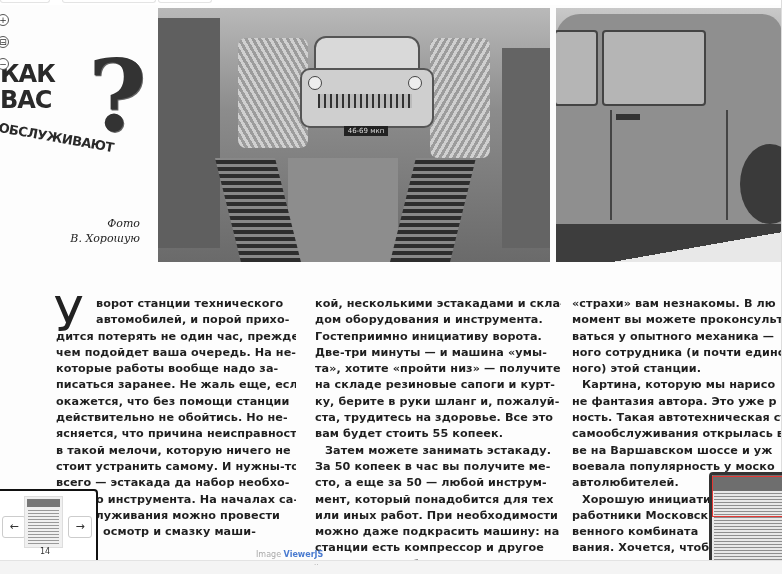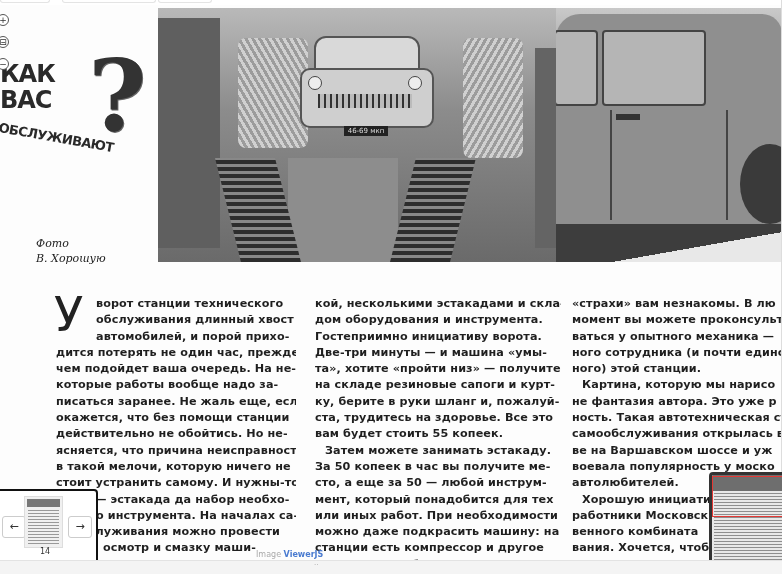--- a/index.html
+++ b/index.html
@@ -14,25 +14,25 @@
               font-size:9px; line-height:10px; text-align:center; color:#333; margin-bottom:10px; margin-left:-3px; cursor:pointer; }
 
   .headline { position:absolute; left:0; top:40px; width:155px; height:120px;text-align:right; }
   .hl-line { position:absolute; font-family:"DejaVu Sans", sans-serif; font-weight:900; color:#2a2a2a;
              text-transform:uppercase; letter-spacing:-1px; }
   .hl1 { left:0; top:20px; font-size:24px; }
   .hl2 { left:0; top:46px; font-size:24px; }
   .hl3 { left:0; top:80px; font-size:13px; transform:rotate(10deg); transform-origin:left top; letter-spacing:-0.5px; }
   .qmark { position:absolute; left:88px; top:6px; font-size:100px; font-weight:900; color:#333; line-height:1;
            text-shadow:1px 1px 0 #666; font-family:"DejaVu Serif", serif; }
-  .credit { position:absolute; right:0; text-align:left; left:36px; top:216px; width:96px;
-            font-family:"DejaVu Serif", serif; font-style:italic; font-size:11px; line-height:15px; color:#222;margin-top:20px; }
+  .credit { position:absolute; right:0; text-align:right; left:44px; top:216px; width:96px;
+            font-family:"DejaVu Serif", serif; font-style:italic; font-size:11px; line-height:15px; color:#222; }
 
   .photo { position:absolute; top:8px; height:254px; overflow:hidden; }
-  .photo1 { left:158px; width:392px; background:linear-gradient(180deg,#b9b9b9 0%,#8c8c8c 40%,#6a6a6a 100%);padding-left:33px; }
+  .photo1 { left:158px; width:392px; background:linear-gradient(180deg,#b9b9b9 0%,#8c8c8c 40%,#6a6a6a 100%); }
   .photo2 { left:556px; width:226px; background:linear-gradient(180deg,#c9c9c9 0%,#9a9a9a 30%,#7a7a7a 100%); }
   .wall-l { position:absolute; left:0; top:10px; width:62px; height:230px; background:#5f5f5f; }
   .wall-r { position:absolute; right:0; top:40px; width:48px; height:200px; background:#646464; }
   .brush-l { position:absolute; left:80px; top:30px; width:70px; height:110px; background:repeating-linear-gradient(60deg,#9c9c9c 0 3px,#d0d0d0 3px 6px); border-radius:8px; }
   .brush-r { position:absolute; right:60px; top:30px; width:60px; height:120px; background:repeating-linear-gradient(-60deg,#9c9c9c 0 3px,#d0d0d0 3px 6px); border-radius:8px; }
   .car1 { position:absolute; left:142px; top:28px; width:130px; height:102px; }
   .car1 .roof { position:absolute; left:14px; top:0; width:102px; height:34px; background:#d9d9d9; border-radius:12px 12px 0 0; border:2px solid #555; }
   .car1 .body { position:absolute; left:0; top:32px; width:130px; height:56px; background:#cfcfcf; border-radius:10px; border:2px solid #555; }
   .car1 .grill { position:absolute; left:18px; top:58px; width:94px; height:14px; background:repeating-linear-gradient(90deg,#333 0 2px,#bbb 2px 6px); }
   .car1 .plate { position:absolute; left:44px; top:90px; width:44px; height:10px; background:#222; color:#ddd; font-size:7px; text-align:center; line-height:10px; }
@@ -136,21 +136,20 @@
       <div class="seam" style="left:170px;"></div>
       <div class="wheel"></div>
     </div>
     <div class="road"></div>
   </div>
 
   <div class="columns">
     <div class="col col1">
       <span class="dropcap">У</span>
       <span class="line indent">ворот станции технического</span>
-      <span class="line indent">обслуживания длинный хвост</span>
       <span class="line indent">автомобилей, и порой прихо-</span>
       <span class="line">дится потерять не один час, прежде</span>
       <span class="line">чем подойдет ваша очередь. На не-</span>
       <span class="line">которые работы вообще надо за-</span>
       <span class="line">писаться заранее. Не жаль еще, если</span>
       <span class="line">окажется, что без помощи станции</span>
       <span class="line">действительно не обойтись. Но не-</span>
       <span class="line">ясняется, что причина неисправности</span>
       <span class="line">в такой мелочи, которую ничего не</span>
       <span class="line">стоит устранить самому. И нужны-то</span>

